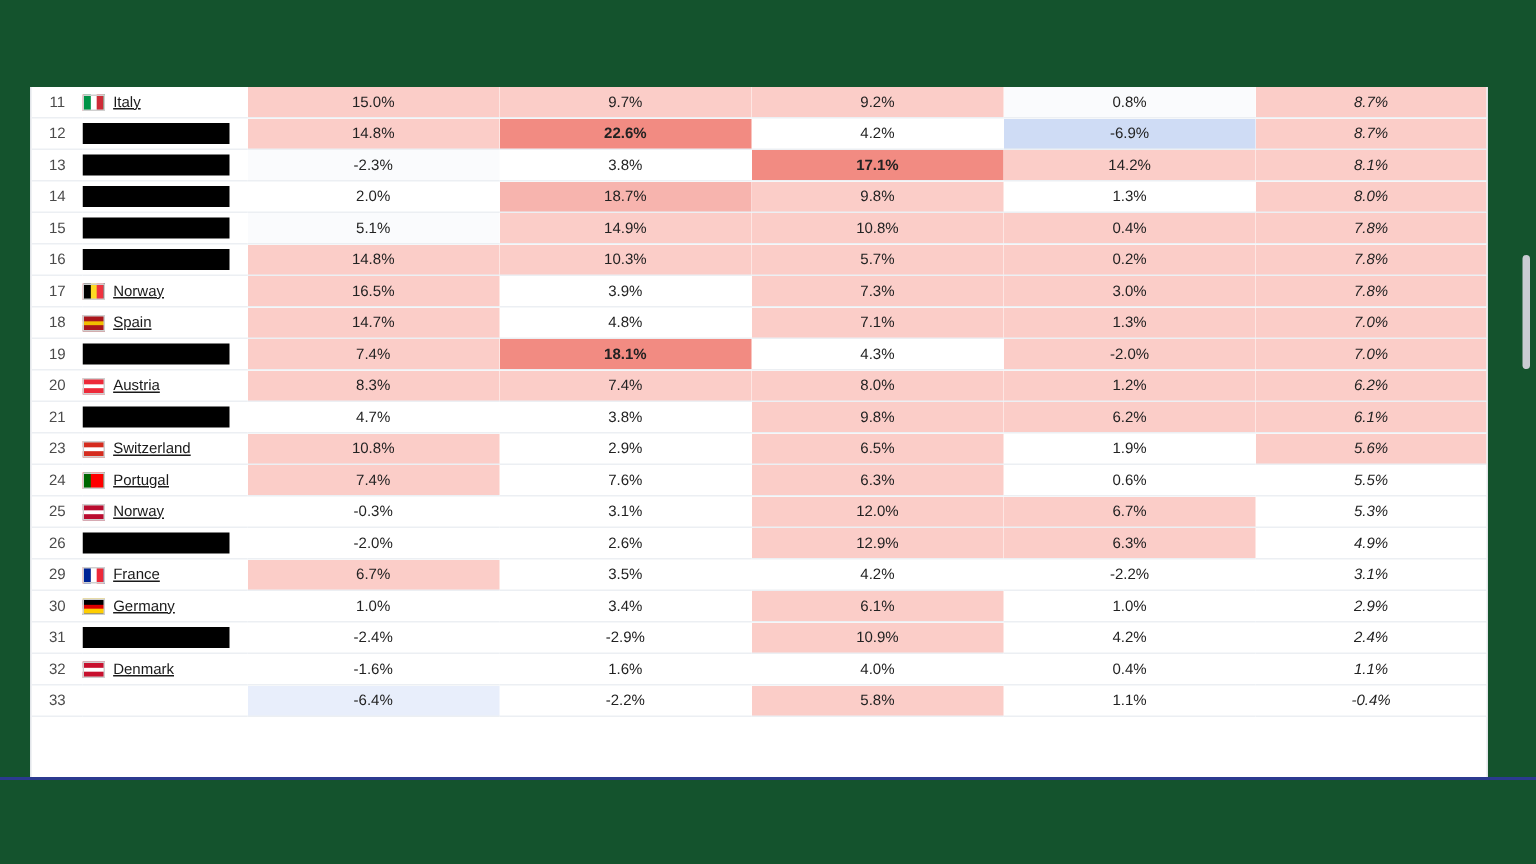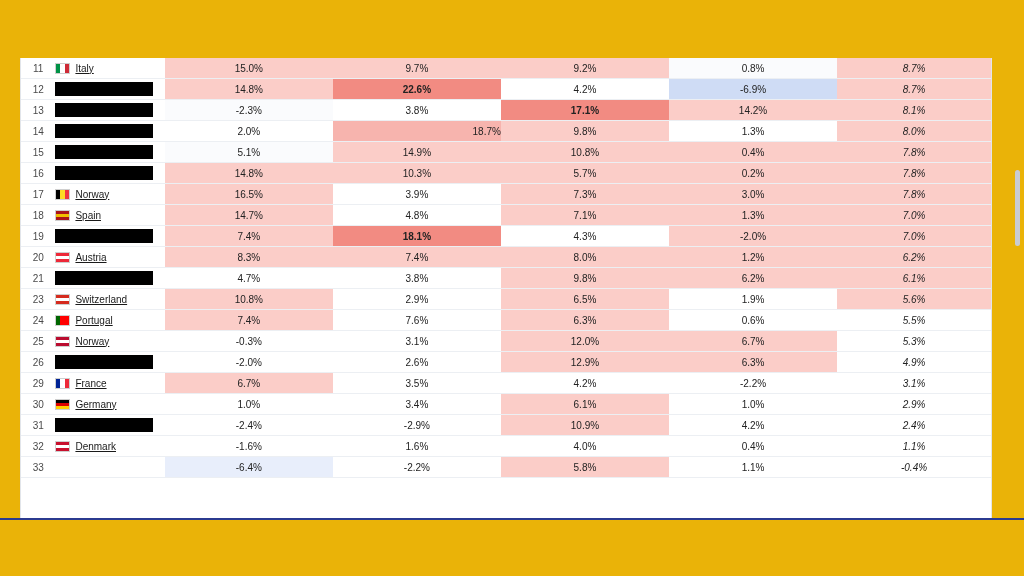--- a/index.html
+++ b/index.html
@@ -8,21 +8,21 @@
     background: #ffffff;
     width: 1024px;
     height: 576px;
     overflow: hidden;
     font-family: "Liberation Sans", sans-serif;
   }
   .screen {
     position: relative;
     width: 1024px;
     height: 576px;
-    background: #eab308;
+    background: #14532d;
   }
   
   .bottom-rule {
     position: absolute;
     left: 0;
     top: 518px;
     width: 1024px;
     height: 2px;
     background: #2b3a8f;
   }
@@ -77,21 +77,21 @@
     color: #1a1a1a;
     text-decoration: underline;
   }
   .redacted {
     display: inline-block;
     background: #000000;
     height: 14px;
     width: 98px;
   }
   .cell-bg-strong  { background: #f28b82; font-weight: bold; }
-  .cell-bg-mid     { background: #f7b4ae; text-align: right; }
+  .cell-bg-mid     { background: #f7b4ae; }
   .cell-bg-light   { background: #fbcdc8; }
   .cell-bg-white   { background: #ffffff; margin-top: 25px; }
   .cell-bg-blue    { background: #cfdcf5; }
   .cell-bg-bluef   { background: #e8eefb; }
   .cell-bg-offw    { background: #fafbfd; }
 
   
   .scroll-sliver {
     position: absolute;
     right: 4px;

